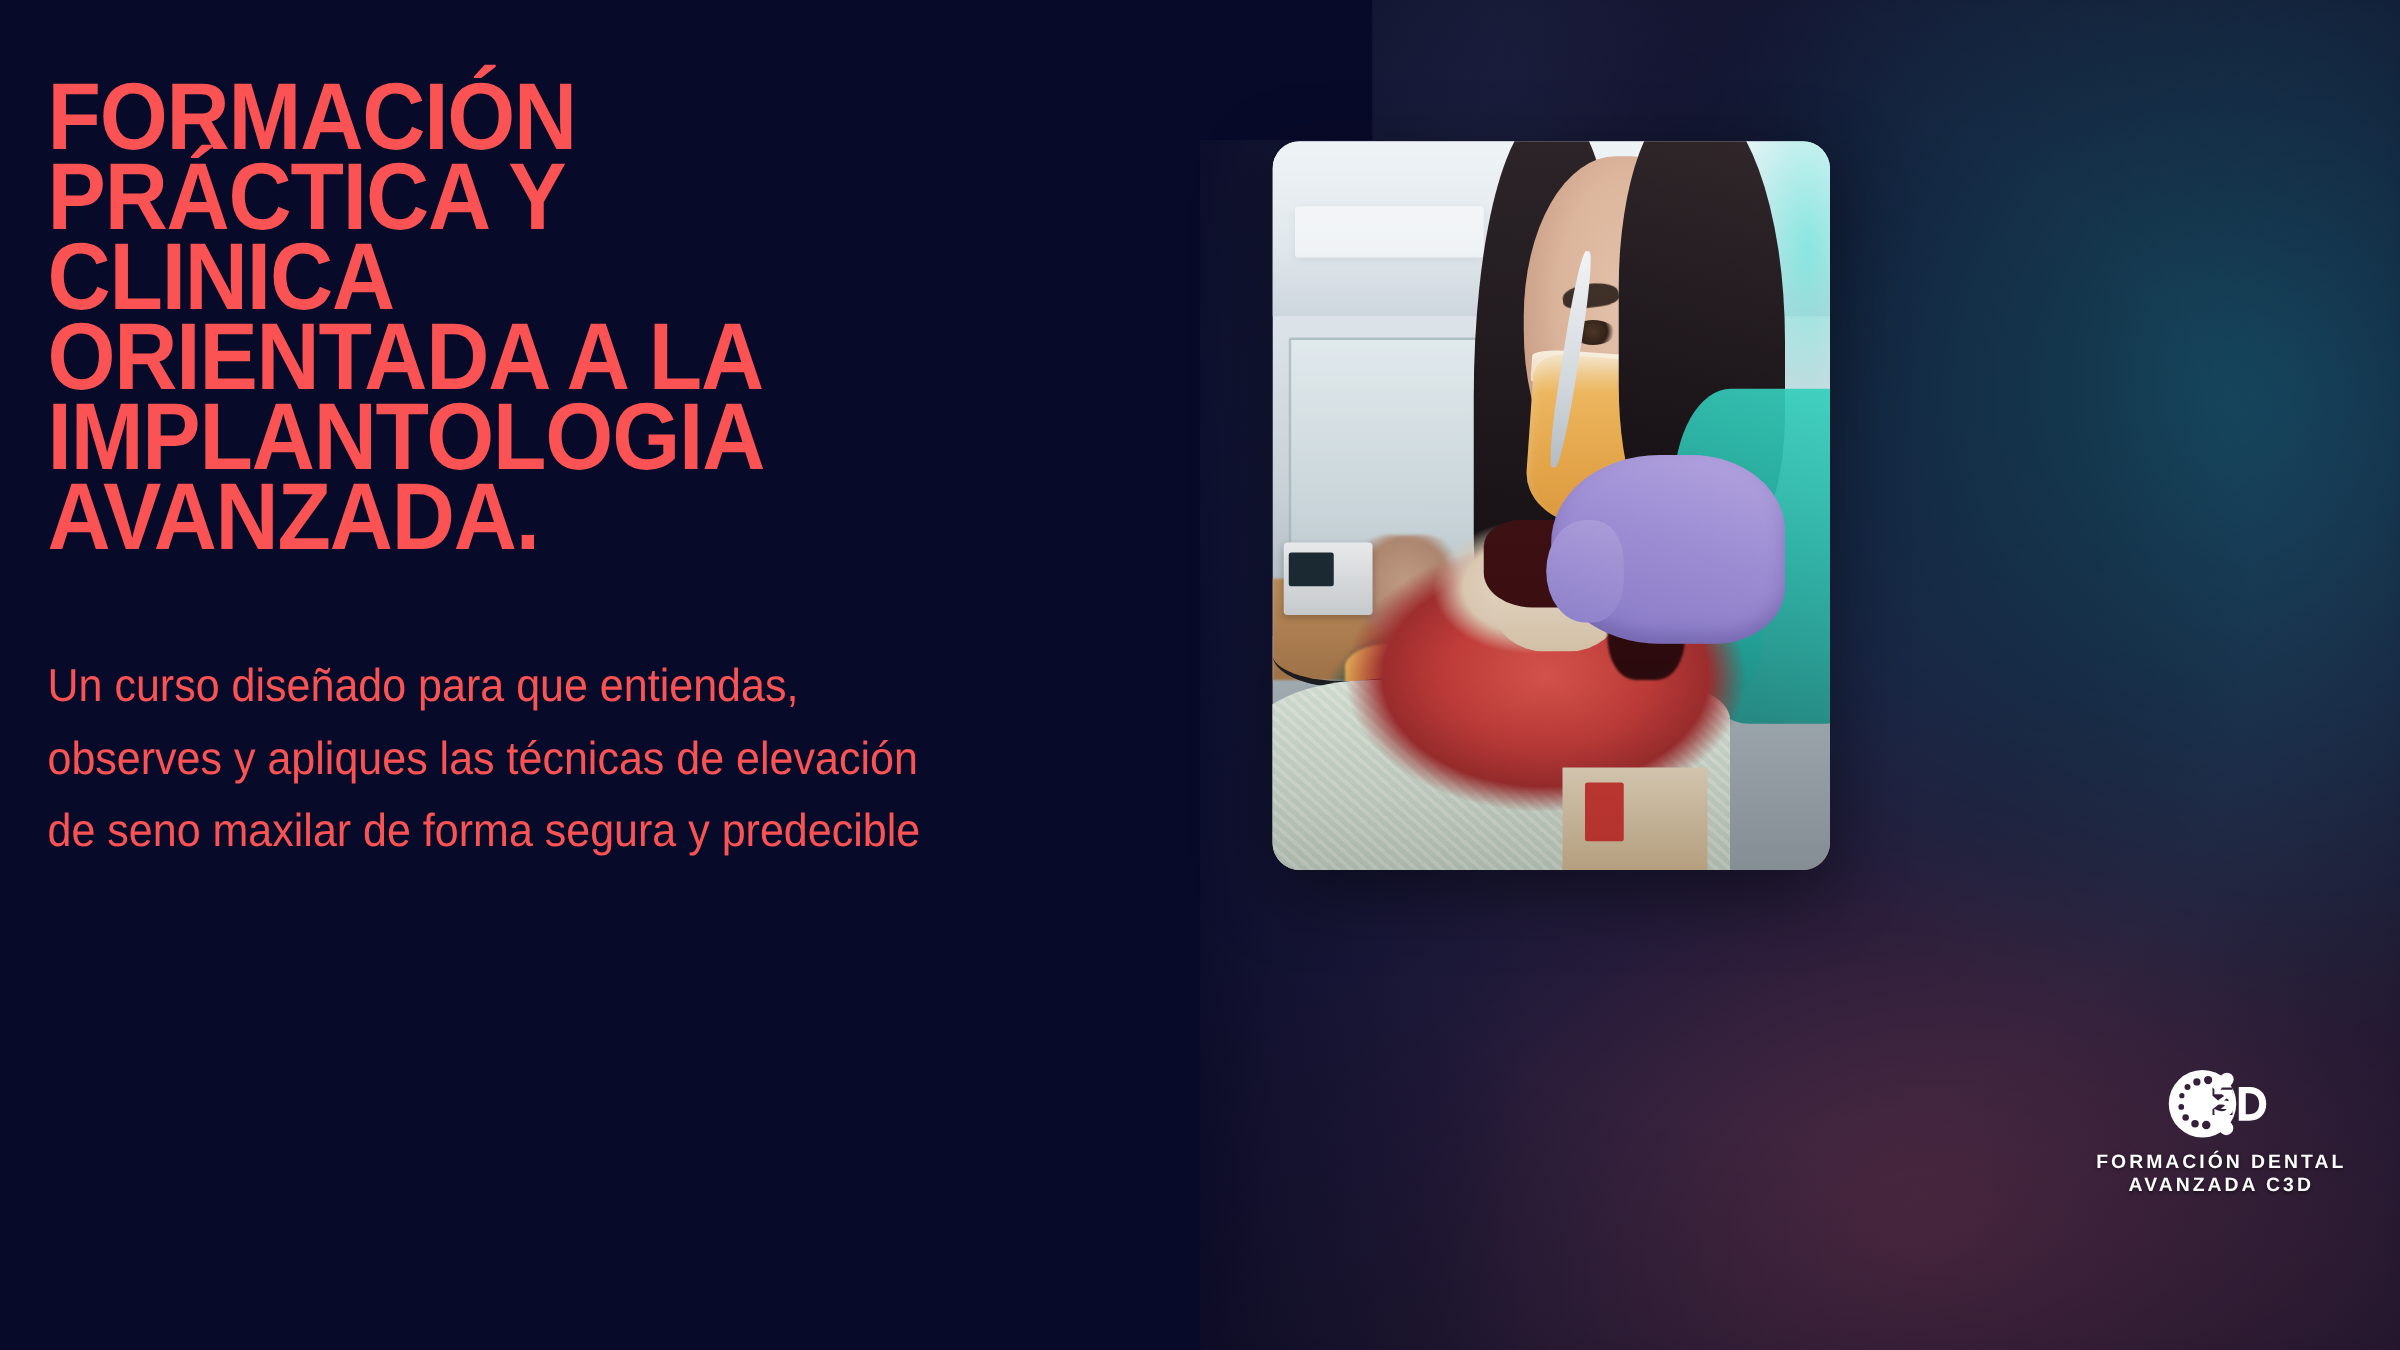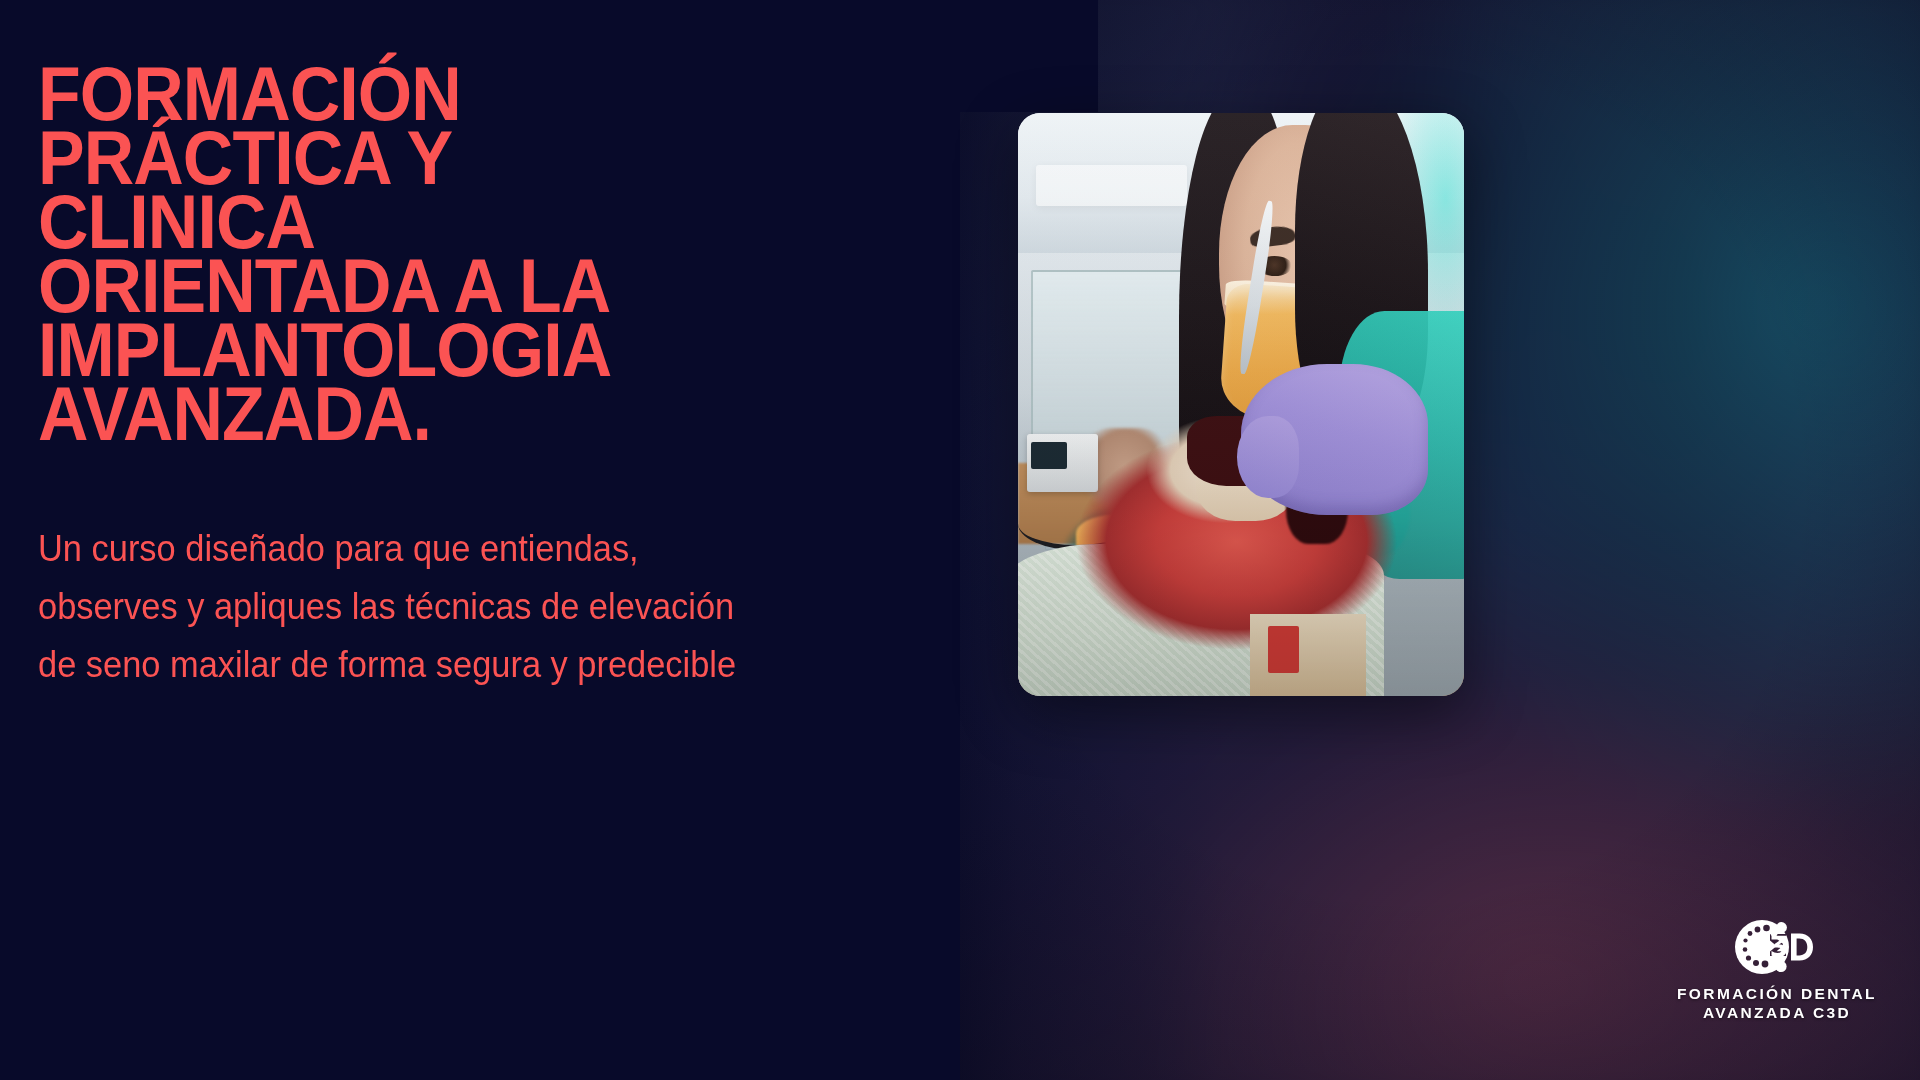--- a/index.html
+++ b/index.html
@@ -303,21 +303,21 @@
     background:radial-gradient(ellipse 60% 60% at 70% 30%, rgba(60,230,215,0.55) 0%, rgba(40,190,180,0) 72%);
   }
   .pc-grade {
     position:absolute; inset:0;
     background:linear-gradient(180deg, rgba(255,255,255,0.04) 0%, rgba(0,0,0,0.05) 70%, rgba(0,0,0,0.14) 100%);
   }
 
   
   .logo {
     position:absolute;
-    left:1672px; top:916px;
+    left:1672px; top:852px;
     width:210px; height:130px;
     z-index:9;
     text-align:center;
   }
   .logo-mark { display:block; margin:0 auto 6px auto; }
   .logo-text {
     color:#ffffff;
     font-family:"Liberation Sans", sans-serif;
     font-weight:700;
     font-size:15.5px;

